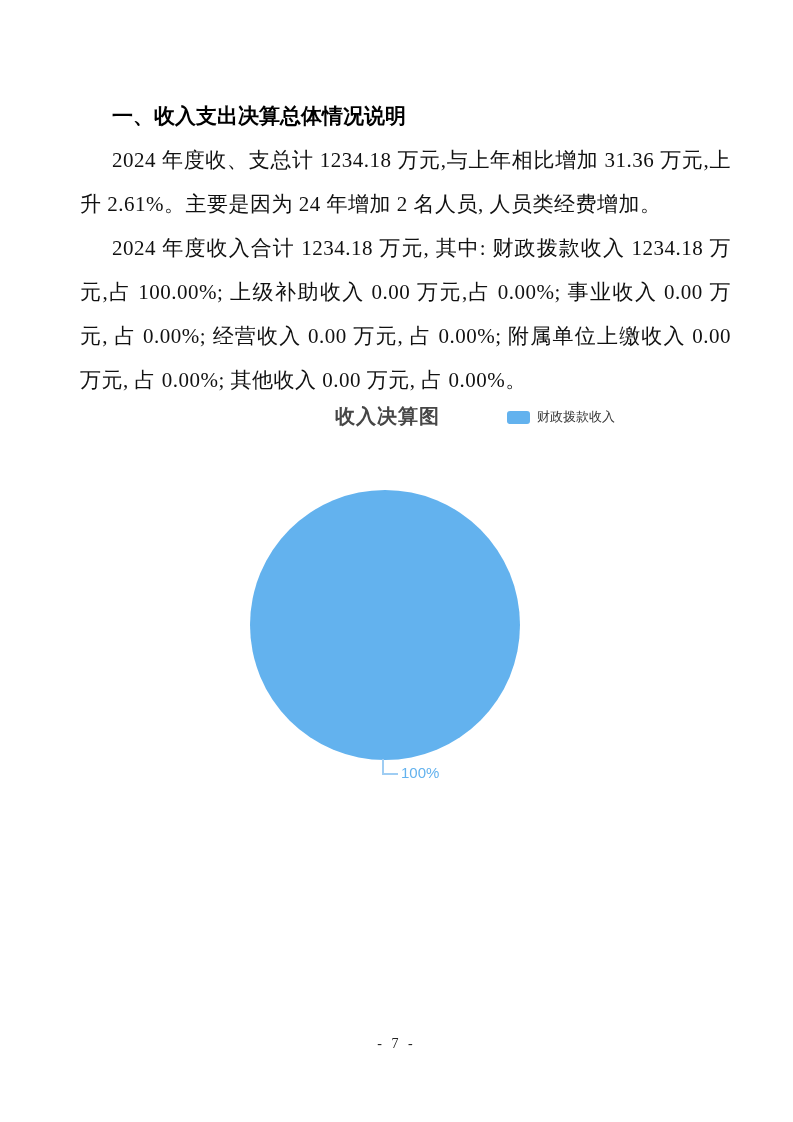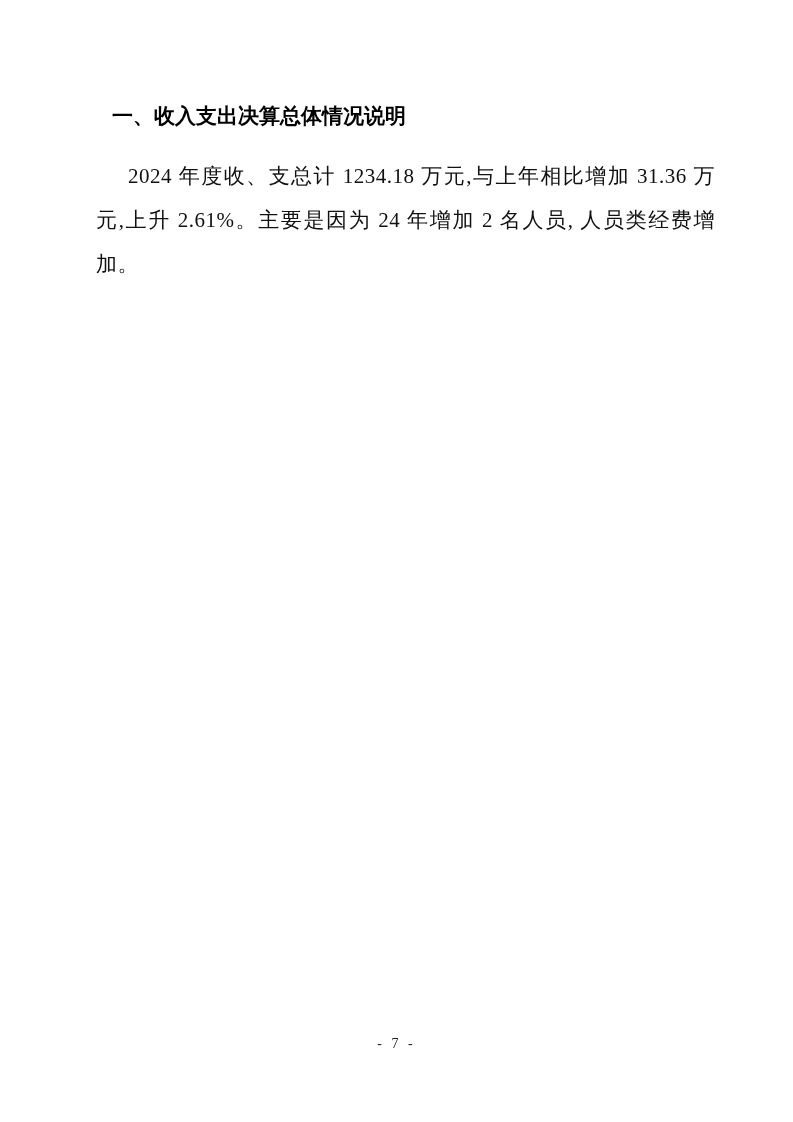--- a/index.html
+++ b/index.html
@@ -22,21 +22,21 @@
   .sec-heading {
     font-family: "Liberation Sans", "DejaVu Sans", sans-serif;
     font-weight: bold;
     font-size: 21px;
     line-height: 44px;
     text-indent: 32px;
     color: #000000;
     white-space: nowrap;
   }
   .sec-para {
-    margin: 16px;
+    margin: 0;
     font-size: 21px;
     line-height: 44px;
     text-align: justify;
     text-justify: inter-character;
     text-indent: 32px;
     color: #111111;
     letter-spacing: 0.5px;
   }
   
   .chart {
@@ -116,19 +116,31 @@
 </style>
 </head>
 <body>
 
 <div class="page">
   <div class="content">
 
     <div class="sec-heading">一、收入支出决算总体情况说明</div>
     <p class="sec-para">2024 年度收、支总计 1234.18 万元,与上年相比增加 31.36 万元,上升 2.61%。主要是因为 24 年增加 2 名人员, 人员类经费增加。</p>
 
+    <p class="sec-para">2024 年度收入合计 1234.18 万元, 其中: 财政拨款收入 1234.18 万元,占 100.00%; 上级补助收入 0.00 万元,占 0.00%; 事业收入 0.00 万元, 占 0.00%; 经营收入 0.00 万元, 占 0.00%; 附属单位上缴收入 0.00 万元, 占 0.00%; 其他收入 0.00 万元, 占 0.00%。</p>
 
+    <div class="chart">
+      <div class="chart-title">收入决算图</div>
+      <div class="chart-legend">
+        <span class="legend-swatch" style="background: rgb(99, 178, 238);"></span>
+        <span class="legend-label" style="color: rgb(51, 51, 51);">财政拨款收入</span>
+      </div>
+      <div class="pie-circle" style="background: rgb(99, 178, 238);"></div>
+      <div class="leader-v" style="background: rgb(159, 205, 243);"></div>
+      <div class="leader-h" style="background: rgb(159, 205, 243);"></div>
+      <div class="pie-percent" style="color: rgb(99, 178, 238);">100%</div>
+    </div>
 
 
   </div>
 
   <div class="page-number">- 7 -</div>
 </div>
 
 </body></html>

